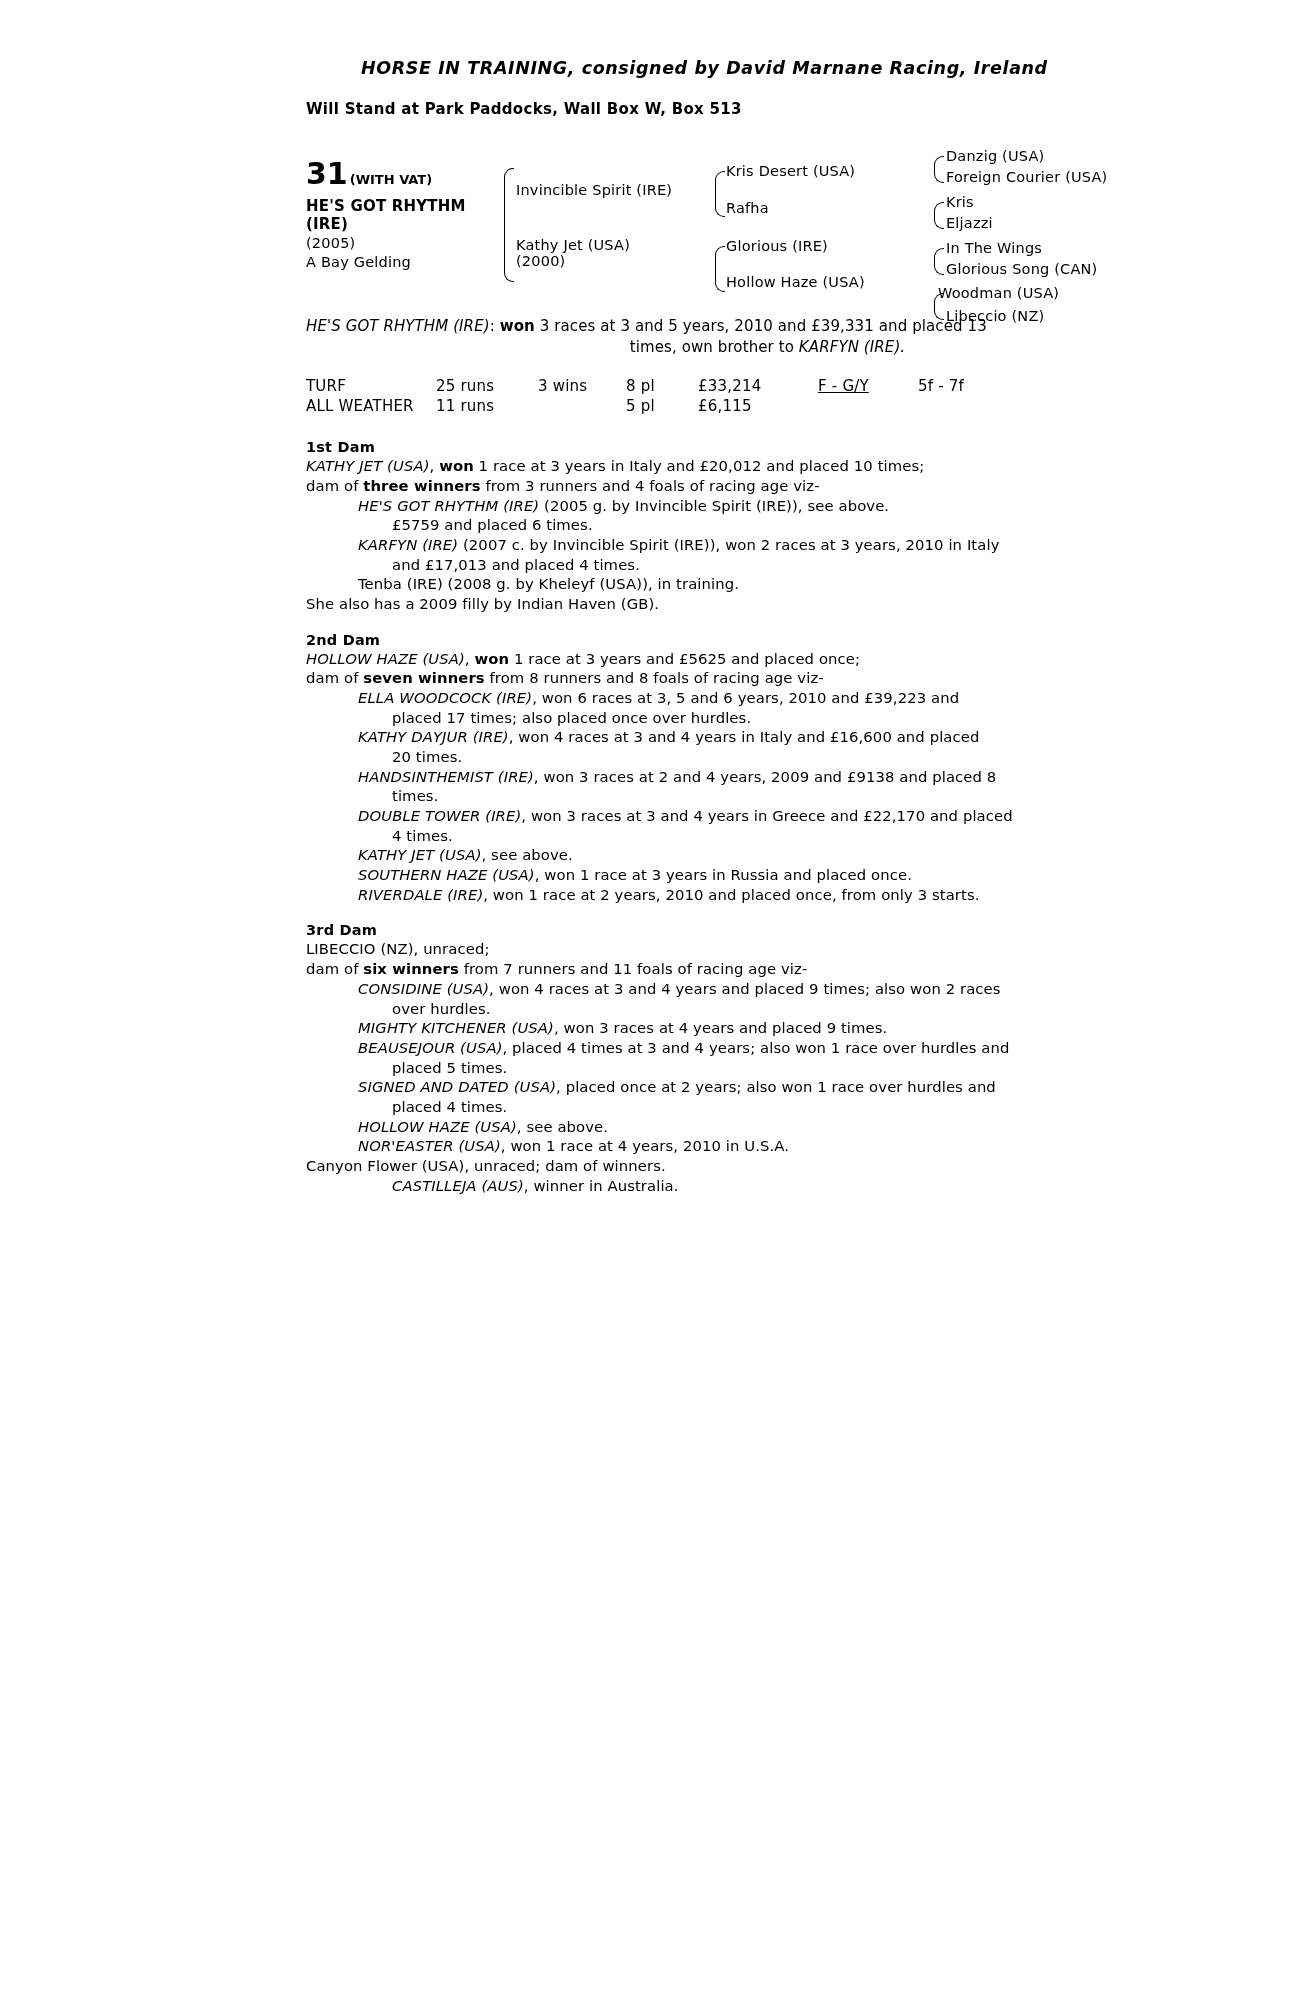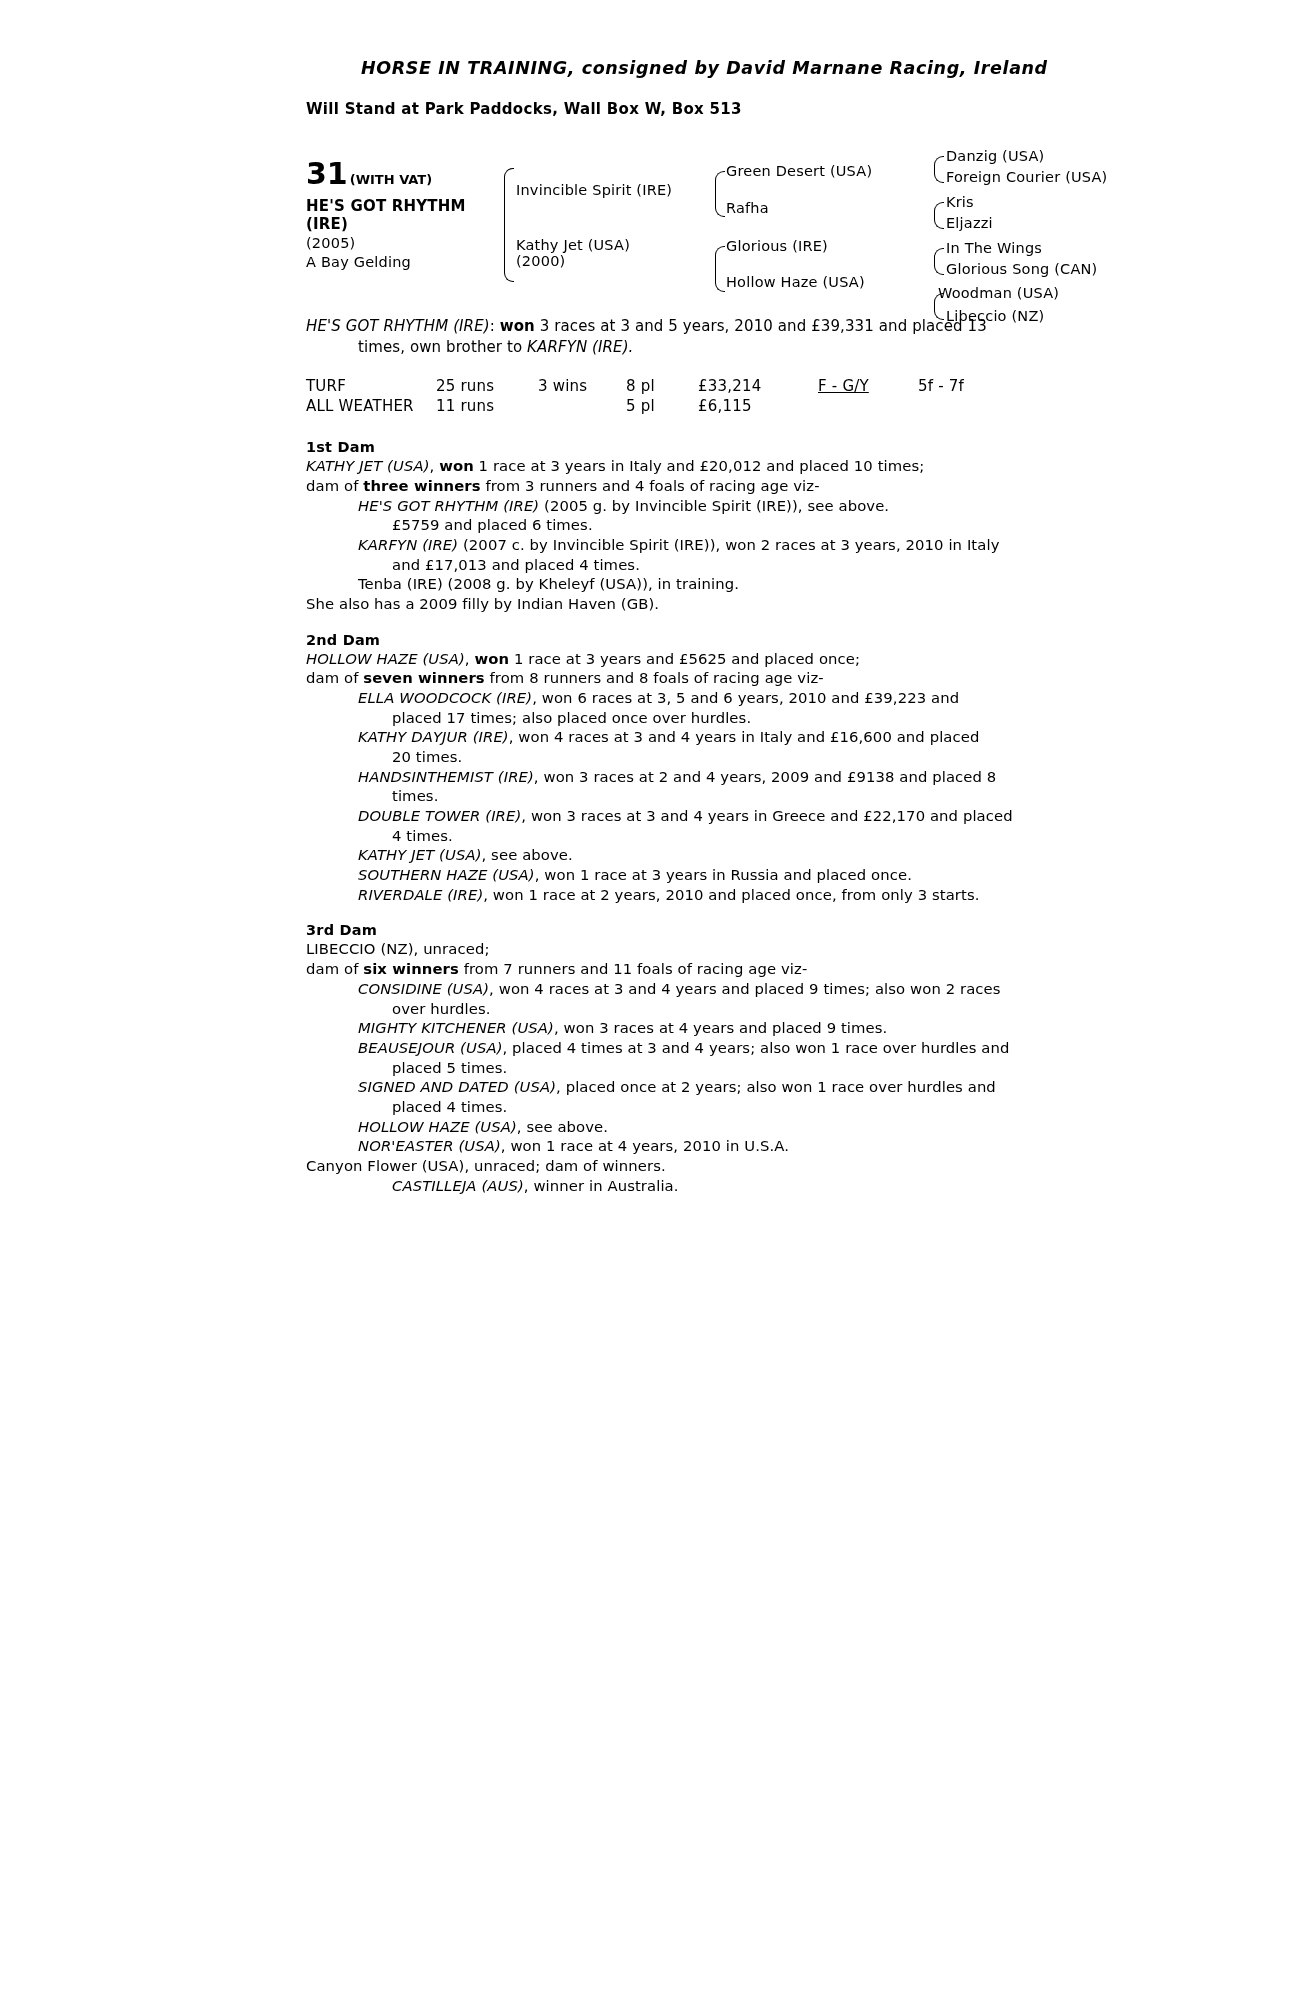--- a/index.html
+++ b/index.html
@@ -124,21 +124,21 @@
 
   
   .summary {
     font-size: 15px;
     line-height: 1.38;
     letter-spacing: 0.1px;
     margin: 0 0 20px 0;
   }
   .summary .it { font-style: italic; }
   .summary .bd { font-weight: bold; }
-  .summary .ind { display: block; padding-left: 52px; }
+  .summary .ind { display: block; padding-left: 52px; text-align: center; }
 
   table.stats {
     border-collapse: collapse;
     font-size: 15px;
     letter-spacing: 0.2px;
     margin: 0 0 22px 0;
   }
   table.stats td {
     padding: 0 0 2px 0;
     white-space: nowrap;
@@ -196,21 +196,21 @@
       <div class="brace br-gd2"></div>
       <div class="brace br-gd3"></div>
       <div class="brace br-gd4"></div>
 
       <div class="gen g1a">Invincible Spirit (IRE)</div>
       <div class="gen g1b">
         <span>Kathy Jet (USA)</span>
         <span class="sub">(2000)</span>
       </div>
 
-      <div class="gen g2a">Green Desert (USA)</div>
+      <div class="gen g2a">Kris Desert (USA)</div>
       <div class="gen g2b">Rafha</div>
       <div class="gen g2c">Glorious (IRE)</div>
       <div class="gen g2d">Hollow Haze (USA)</div>
 
       <div class="gen g3a">Danzig (USA)</div>
       <div class="gen g3b">Foreign Courier (USA)</div>
       <div class="gen g3c">Kris</div>
       <div class="gen g3d">Eljazzi</div>
       <div class="gen g3e">In The Wings</div>
       <div class="gen g3f">Glorious Song (CAN)</div>

